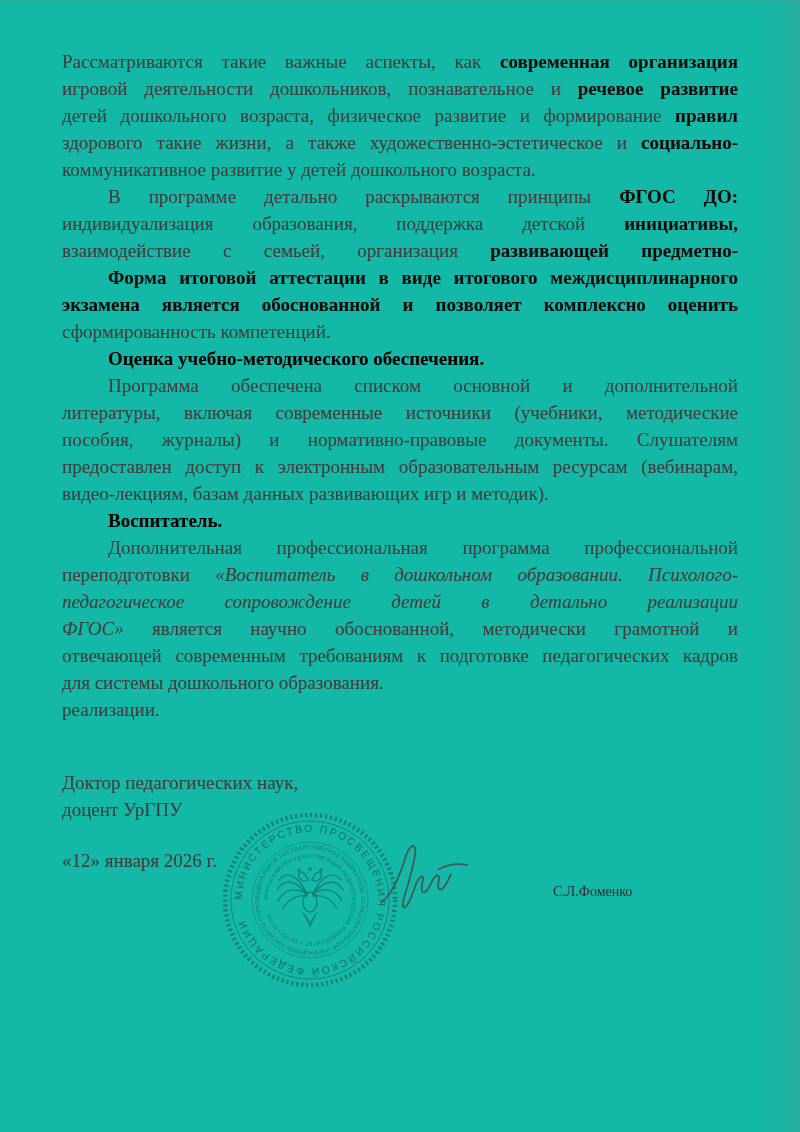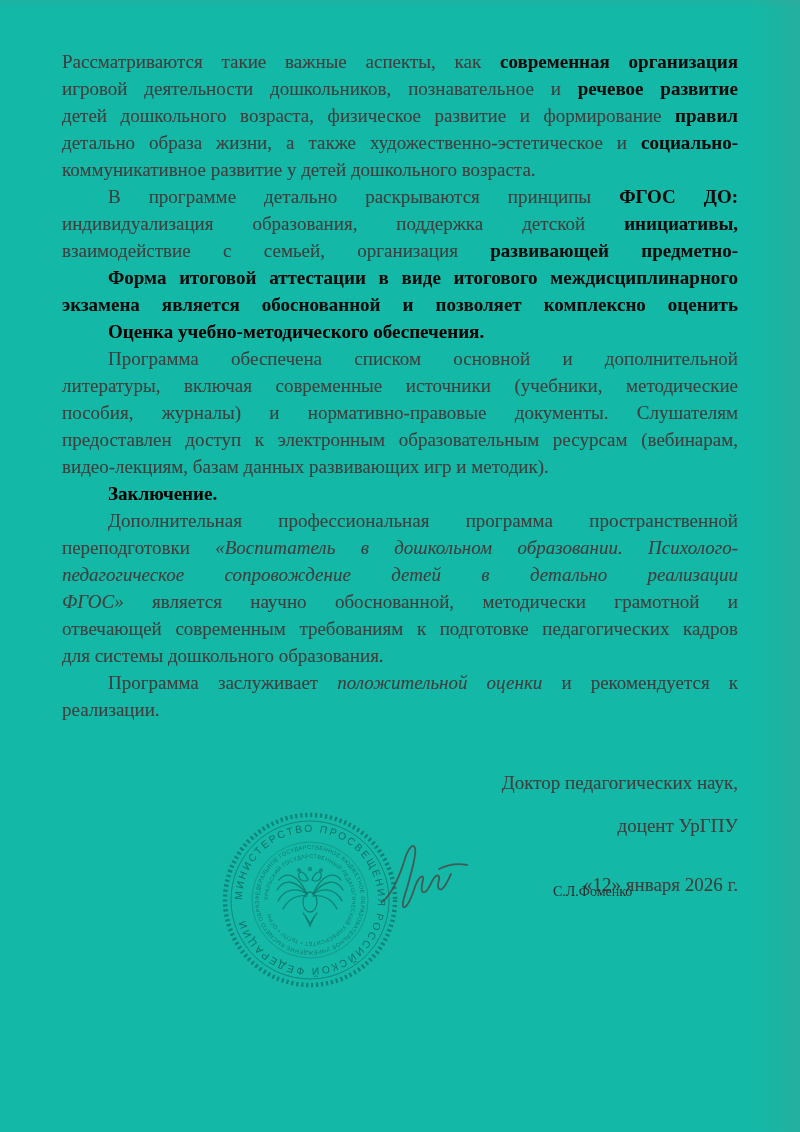--- a/index.html
+++ b/index.html
@@ -25,22 +25,22 @@
   .para{margin:0;}
   .para + .para{}
   .line{text-align:justify;text-align-last:justify;}
   .line.last{text-align-last:left;}
   .line.first{text-indent:46px;}
   .heading .line{text-align-last:left;}
   .it{font-style:italic;}
   .dk{color:#0c0c0c;font-weight:600;}
   .bd{color:#000;font-weight:700;}
   .sig-block{margin-top:46px;}
-  .sig-line{line-height:27px;text-align:right;margin-top:16px;}
-  .date-line{margin-top:32px;line-height:27px;text-align:right;}
+  .sig-line{line-height:27px;text-align:left;}
+  .date-line{margin-top:24px;line-height:27px;text-align:left;}
   .signer-name{
     position:absolute;left:553px;top:878px;font-size:14px;line-height:27px;color:#2e2e2e;
   }
   .stamp{
     position:absolute;left:222px;top:812px;width:176px;height:176px;
     opacity:0.82;mix-blend-mode:multiply;pointer-events:none;
   }
   .autograph{
     position:absolute;left:376px;top:840px;width:100px;height:76px;
     pointer-events:none;
@@ -53,55 +53,55 @@
 
   <div class="edge-top"></div>
   <div class="edge-right"></div>
 
   <div class="doc">
 
     <div class="para">
         <div class="line"><span>Рассматриваются такие важные аспекты, как </span><span class="dk">современная организация</span></div>
         <div class="line"><span>игровой деятельности дошкольников, познавательное и </span><span class="dk">речевое развитие</span></div>
         <div class="line"><span>детей дошкольного возраста, физическое развитие и формирование </span><span class="dk">правил</span></div>
-        <div class="line"><span>детально образа жизни, а также художественно-эстетическое и </span><span class="dk">социально-</span></div>
+        <div class="line"><span>здорового такие жизни, а также художественно-эстетическое и </span><span class="dk">социально-</span></div>
         <div class="line last"><span>коммуникативное развитие у детей дошкольного возраста.</span></div>
       </div>
       <div class="para">
         <div class="line first"><span>В программе детально раскрываются принципы </span><span class="dk">ФГОС ДО:</span></div>
         <div class="line"><span>индивидуализация образования, поддержка детской </span><span class="dk">инициативы,</span></div>
         <div class="line"><span>взаимодействие с семьей, организация </span><span class="dk">развивающей предметно-</span></div>
       </div>
       <div class="para">
         <div class="line first"><span class="dk">Форма итоговой аттестации в виде итогового междисциплинарного</span></div>
         <div class="line"><span class="dk">экзамена является обоснованной и позволяет комплексно оценить</span></div>
+        <div class="line last"><span>сформированность компетенций.</span></div>
       </div>
       <div class="para heading">
         <div class="line last first"><span class="bd">Оценка учебно-методического обеспечения.</span></div>
       </div>
       <div class="para">
         <div class="line first"><span>Программа обеспечена списком основной и дополнительной</span></div>
         <div class="line"><span>литературы, включая современные источники (учебники, методические</span></div>
         <div class="line"><span>пособия, журналы) и нормативно-правовые документы. Слушателям</span></div>
         <div class="line"><span>предоставлен доступ к электронным образовательным ресурсам (вебинарам,</span></div>
         <div class="line last"><span>видео-лекциям, базам данных развивающих игр и методик).</span></div>
       </div>
       <div class="para heading">
-        <div class="line last first"><span class="bd">Заключение.</span></div>
+        <div class="line last first"><span class="bd">Воспитатель.</span></div>
       </div>
       <div class="para">
-        <div class="line first"><span>Дополнительная профессиональная программа пространственной</span></div>
+        <div class="line first"><span>Дополнительная профессиональная программа профессиональной</span></div>
         <div class="line"><span>переподготовки </span><span class="it">«Воспитатель в дошкольном образовании. Психолого-</span></div>
         <div class="line"><span class="it">педагогическое сопровождение детей в детально реализации</span></div>
         <div class="line"><span class="it">ФГОС»</span><span> является научно обоснованной, методически грамотной и</span></div>
         <div class="line"><span>отвечающей современным требованиям к подготовке педагогических кадров</span></div>
         <div class="line last"><span>для системы дошкольного образования.</span></div>
       </div>
       <div class="para">
-        <div class="line first"><span>Программа заслуживает </span><span class="it">положительной оценки</span><span> и рекомендуется к</span></div>
         <div class="line last"><span>реализации.</span></div>
       </div>
       <div class="sig-block">
       <div class="sig-line">Доктор педагогических наук,</div>
       <div class="sig-line">доцент УрГПУ</div>
       <div class="date-line">«12» января 2026 г.</div>
     </div>
   </div>
 
   <div class="signer-name">С.Л.Фоменко</div>

